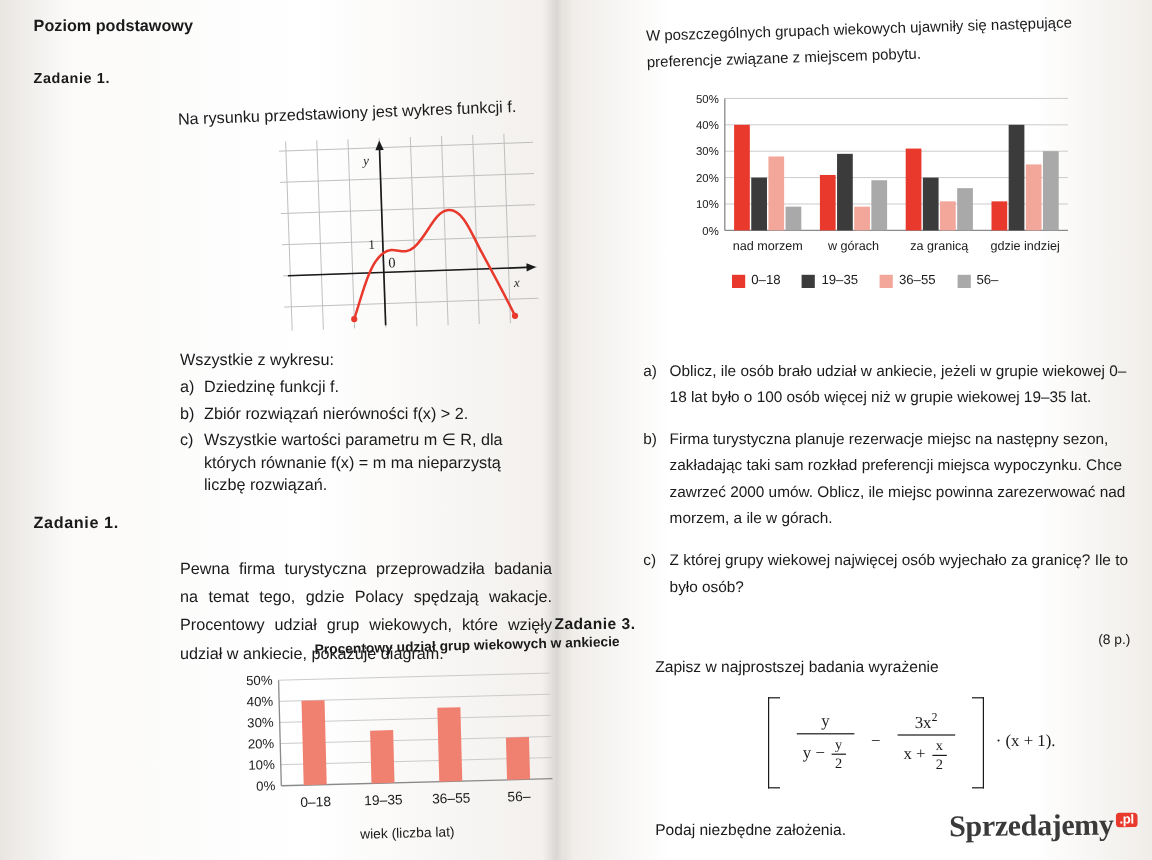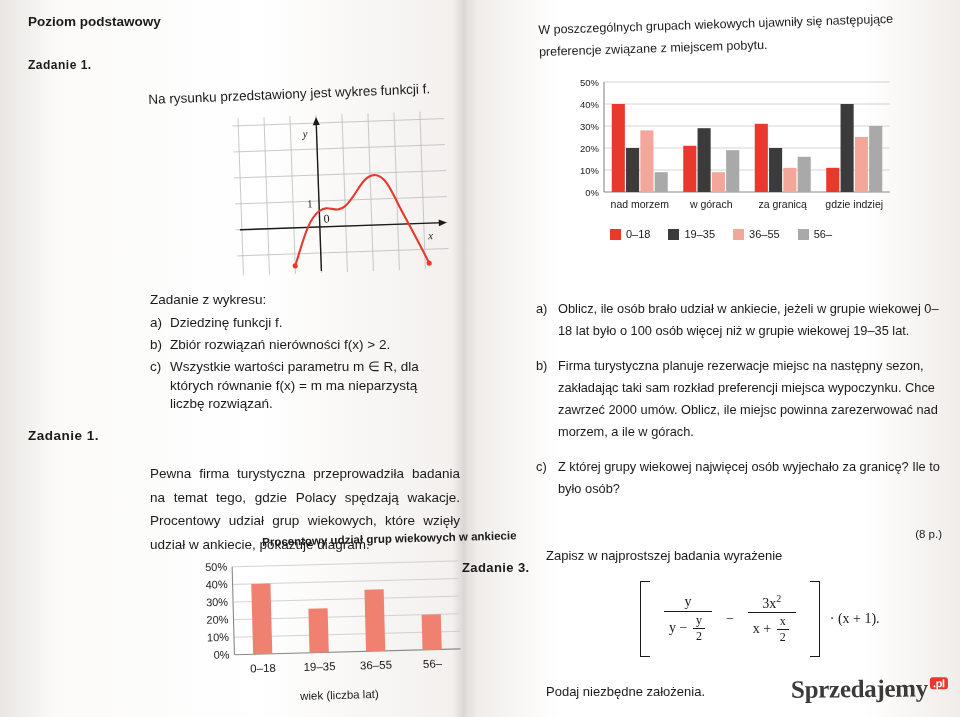--- a/index.html
+++ b/index.html
@@ -90,21 +90,21 @@
     position: absolute; left: 610px; top: 228px; width: 300px;
     display: flex; gap: 18px; font-size: 11px; align-items: center;
   }
   .legend-item { display: flex; align-items: center; gap: 5px; }
   .legend-swatch { width: 11px; height: 11px; display: inline-block; }
 
   .q-list { position: absolute; left: 536px; top: 298px; width: 406px; font-size: 12.8px; }
   .q-list .row { display: flex; margin-bottom: 13px; line-height: 1.72; }
   .q-list .mark { width: 22px; flex: 0 0 22px; }
 
-  #task3-title { left: 462px; top: 512px; font-size: 13px; font-weight: bold; letter-spacing: 0.4px; margin-top: 48px;}
+  #task3-title { left: 462px; top: 512px; font-size: 13px; font-weight: bold; letter-spacing: 0.4px;}
   #task3-points { right: 18px; top: 528px; font-size: 11.5px; }
   #task3-body { left: 546px; top: 548px; font-size: 13px; }
   #task3-footer { left: 546px; top: 684px; font-size: 13px; }
 
   
   #formula {
     position: absolute; left: 640px; top: 578px; height: 82px;
     display: flex; align-items: center; font-size: 14px;
     font-family: "Liberation Serif", serif;
   }
@@ -176,21 +176,21 @@
       <path d="M 58,150 C 66,128 72,104 84,96 C 94,89 100,100 110,92 C 122,82 128,62 140,62 C 152,62 158,82 166,98 C 175,116 184,134 192,152" fill="none" stroke="#e8392c" stroke-width="2.1" stroke-linecap="round"></path>
       <circle cx="58" cy="150" r="2.6" fill="#e8392c"></circle>
       <circle cx="192" cy="152" r="2.6" fill="#e8392c"></circle>
       <text x="70" y="22" font-size="11" font-family="Liberation Serif, serif" font-style="italic" fill="#1a1a1a">y</text>
       <text x="192" y="128" font-size="11" font-family="Liberation Serif, serif" font-style="italic" fill="#1a1a1a">x</text>
       <text x="72" y="92" font-size="11" font-family="Liberation Serif, serif" fill="#1a1a1a">1</text>
       <text x="88" y="108" font-size="12" font-family="Liberation Serif, serif" fill="#1a1a1a">0</text>
     </svg>
   </div>
 
-  <div class="txt" id="read-label">Zadanie z wykresu:</div>
+  <div class="txt" id="read-label">Wszystkie z wykresu:</div>
   <div class="sub-list">
     <div class="row">
       <span class="mark">a)</span>
       <span>Dziedzinę funkcji f.</span>
     </div>
     <div class="row">
       <span class="mark">b)</span>
       <span>Zbiór rozwiązań nierówności f(x) &gt; 2.</span>
     </div>
     <div class="row">

